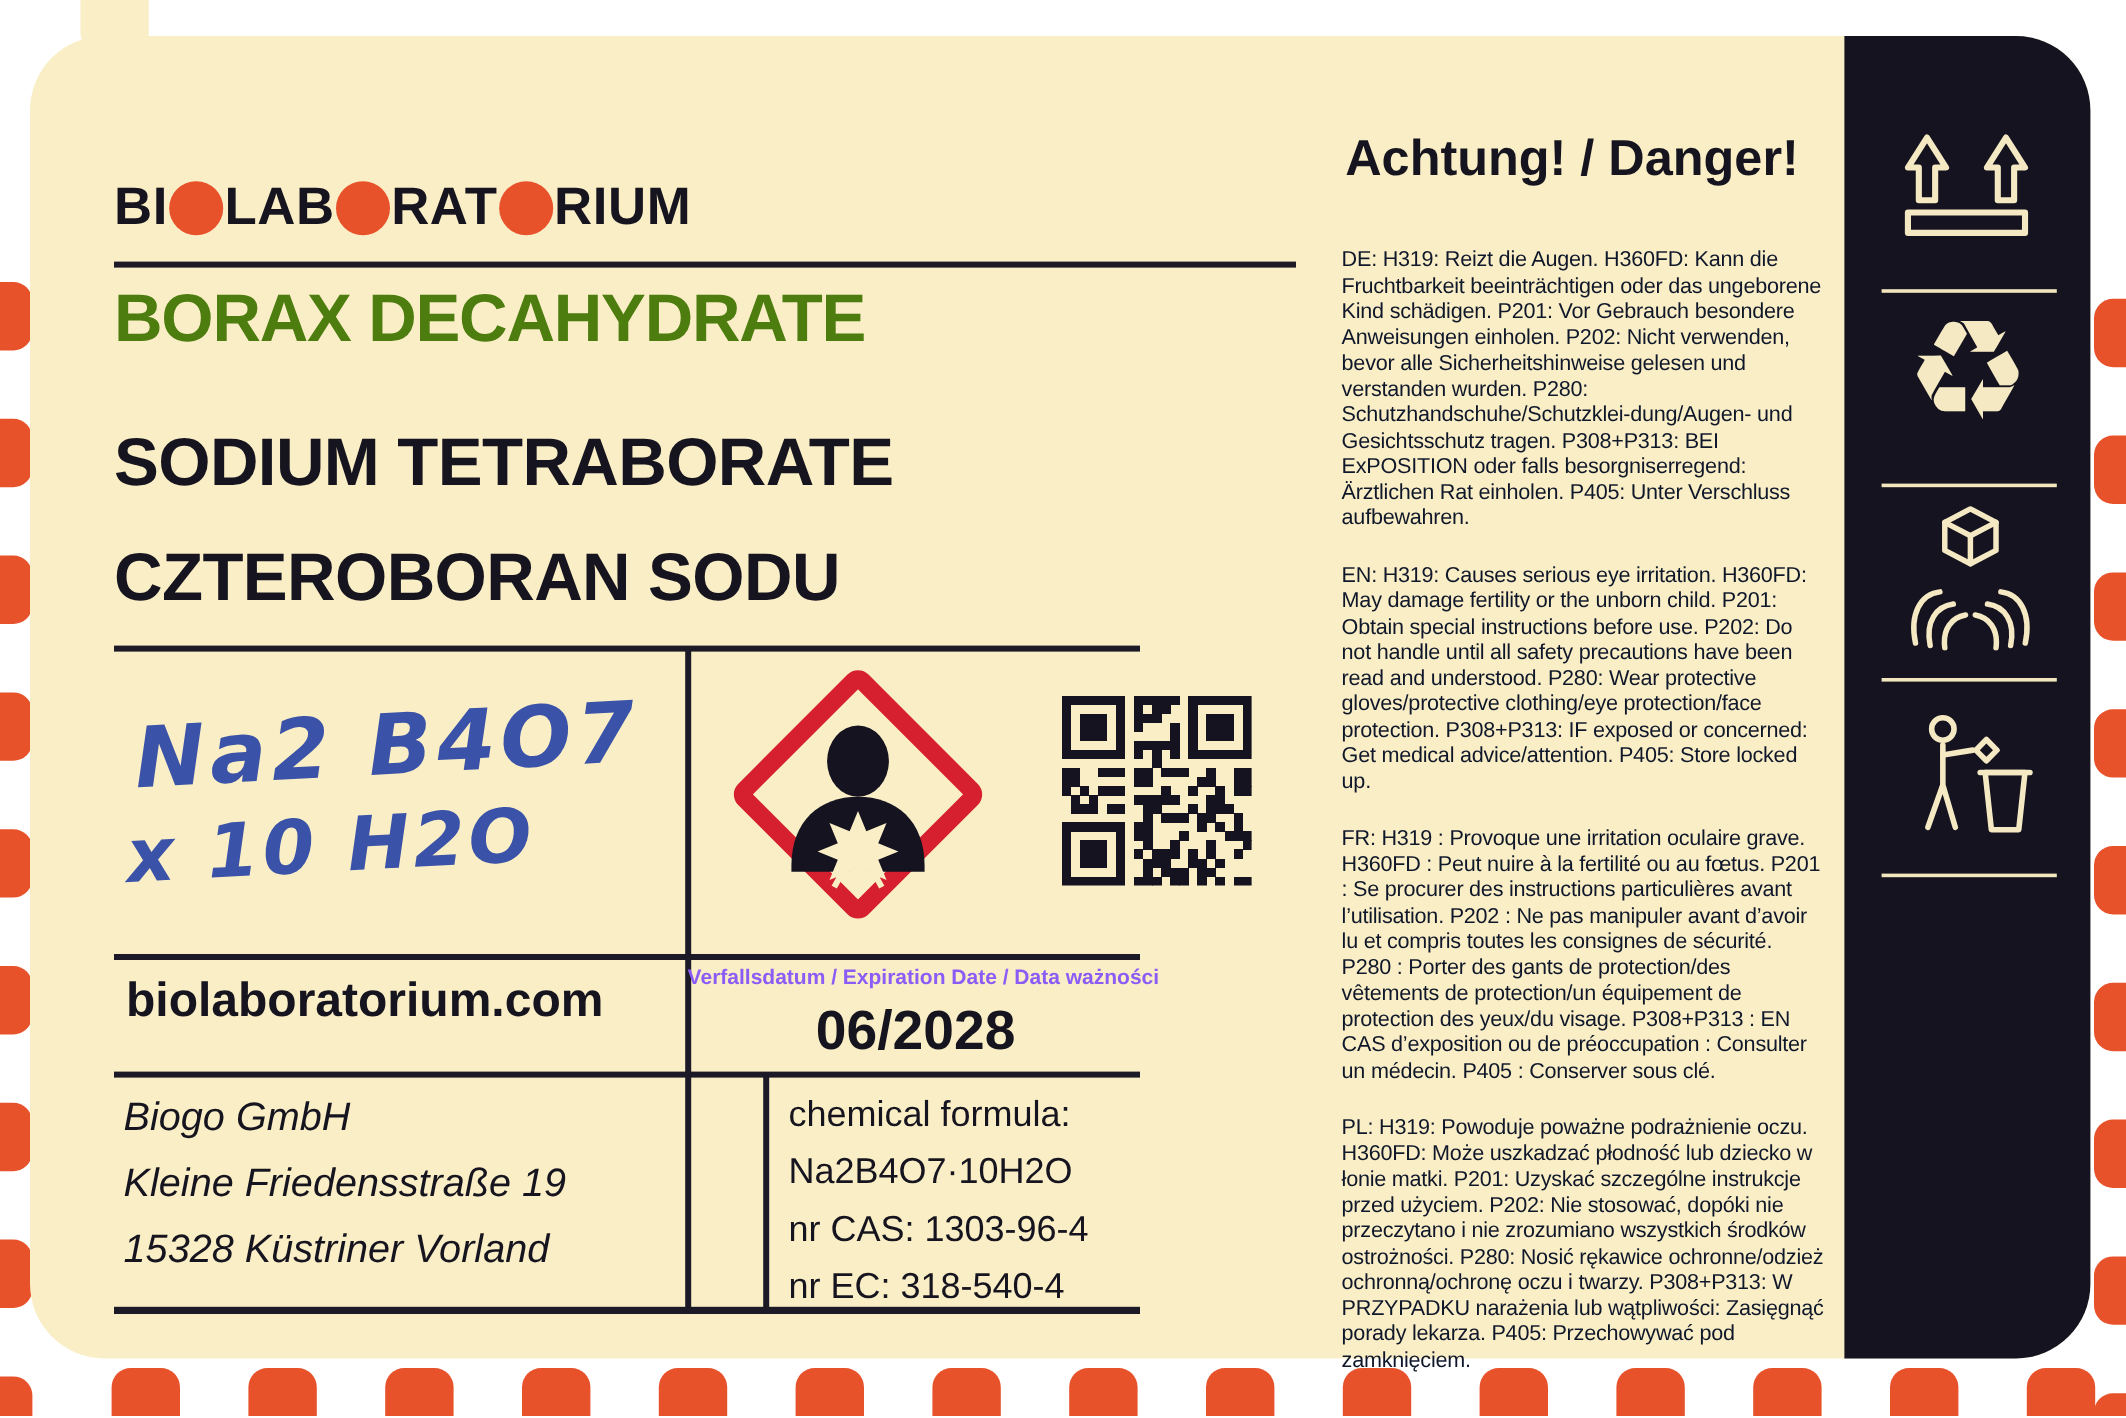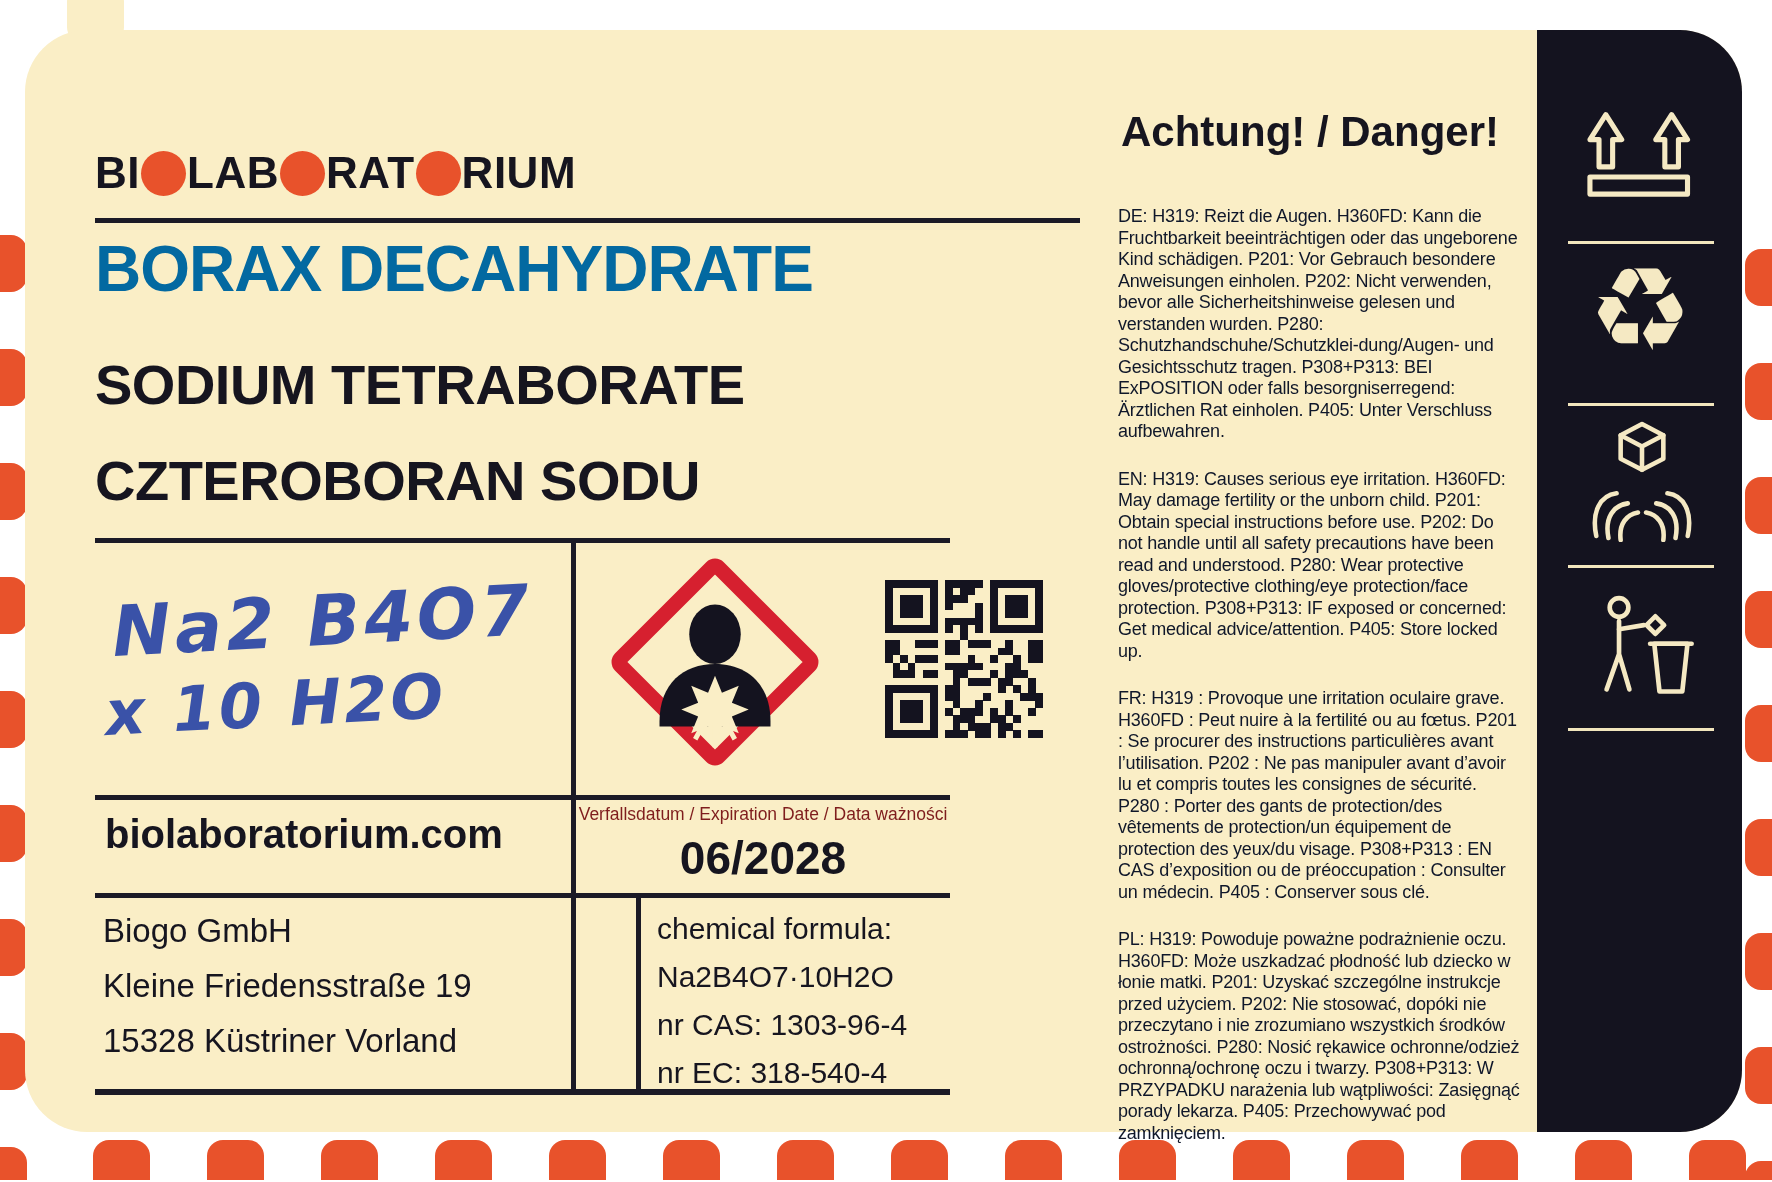--- a/index.html
+++ b/index.html
@@ -14,31 +14,31 @@
   .pat{position:absolute;width:57px;height:57px;border-radius:16px;background:#E8522B;}
   .pat.cream{background:#FAEEC6;}
   
   .logo{position:absolute;left:95px;top:148px;font-size:44px;font-weight:bold;
         letter-spacing:.5px;color:#16151f;display:flex;align-items:center;}
   .logo .dot{display:inline-block;width:45px;height:45px;border-radius:50%;
         background:#E8522B;margin:0 1px;}
   .rule{position:absolute;background:#1b1a26;}
   .warning{position:absolute;left:1100px;top:108px;width:420px;text-align:center;
         font-size:42px;font-weight:bold;color:#16151f;}
-  .title{position:absolute;left:95px;top:232px;font-size:64px;font-weight:bold;
-        letter-spacing:-1px;color:#0369a1;white-space:nowrap;}
+  .title{position:absolute;left:95px;top:232px;font-size:56px;font-weight:bold;
+        letter-spacing:-1px;color:#4d7c0f;white-space:nowrap;}
   .subtitle{position:absolute;left:95px;font-size:56px;font-weight:bold;
         letter-spacing:-.5px;color:#16151f;white-space:nowrap;}
   .hand{position:absolute;color:#3A52A8;font-style:italic;font-weight:bold;
         transform:rotate(-3deg);white-space:nowrap;font-family:"DejaVu Sans",sans-serif;}
   .website{position:absolute;left:105px;top:812px;font-size:40px;font-weight:bold;color:#16151f;}
   .expwrap{position:absolute;left:573px;top:804px;width:380px;text-align:center;}
-  .explabel{font-size:17.5px;font-weight:normal;white-space:nowrap;color:#7f1d1d;}
+  .explabel{font-size:17.5px;font-weight:bold;white-space:nowrap;color:#8b5cf6;}
   .expvalue{font-size:46px;font-weight:bold;margin-top:6px;color:#16151f;}
-  .address{position:absolute;left:103px;top:903px;font-size:33px;line-height:55px;color:#16151f;}
+  .address{position:absolute;left:103px;top:903px;font-size:33px;line-height:55px;color:#16151f;font-style:italic;}
   .chem{position:absolute;left:657px;top:905px;font-size:30px;line-height:48px;color:#16151f;}
   .chem b{font-weight:normal;}
   .hazcol{position:absolute;left:1118px;top:206px;width:402px;font-size:18px;
         line-height:21.5px;letter-spacing:-.2px;color:#0f172a;}
   .hazcol p{margin:0 0 26px 0;}
   .sep{position:absolute;left:1568px;width:146px;height:3px;background:#F2E6BD;}
   .sicon{position:absolute;}
   .recycle{position:absolute;left:1578px;top:252px;width:124px;text-align:center;
         font-family:"DejaVu Sans",sans-serif;font-size:116px;line-height:1;color:#F5E9C3;}
   svg{display:block;}

